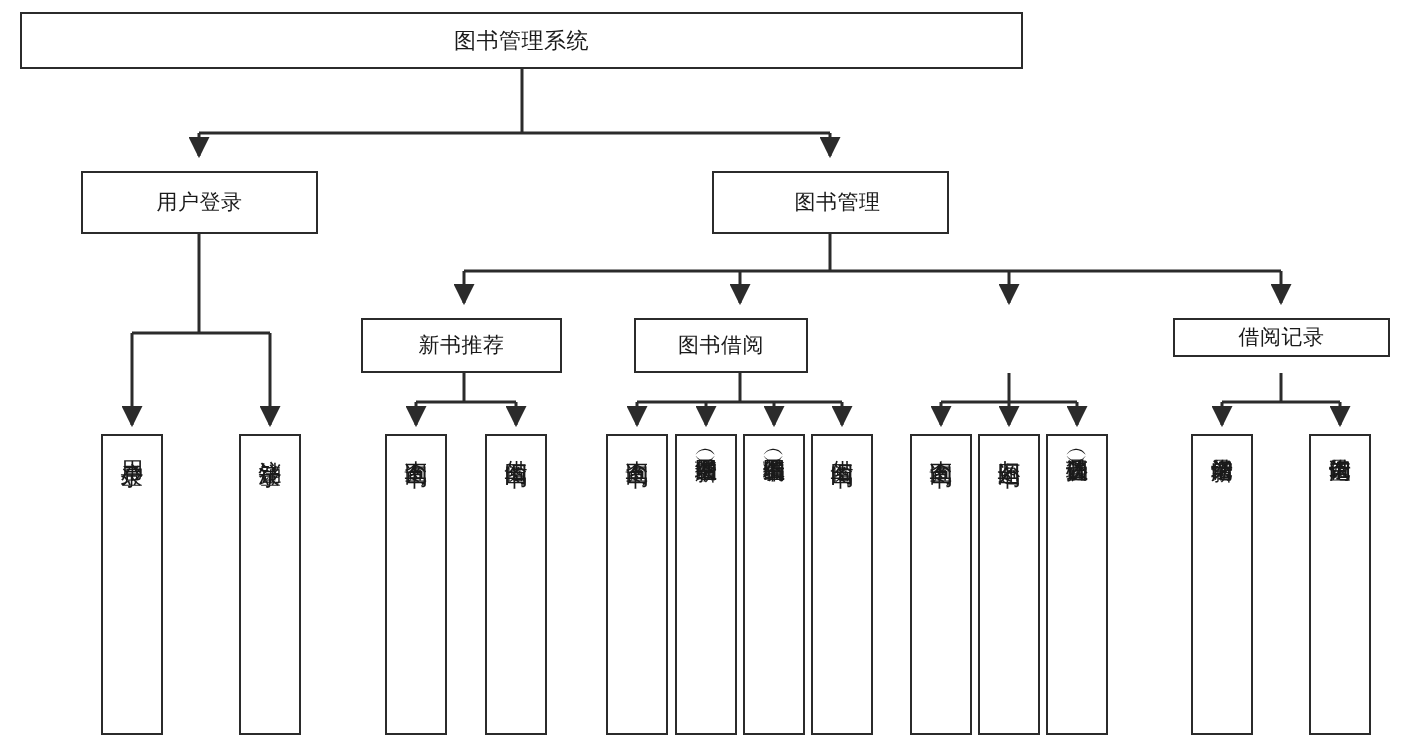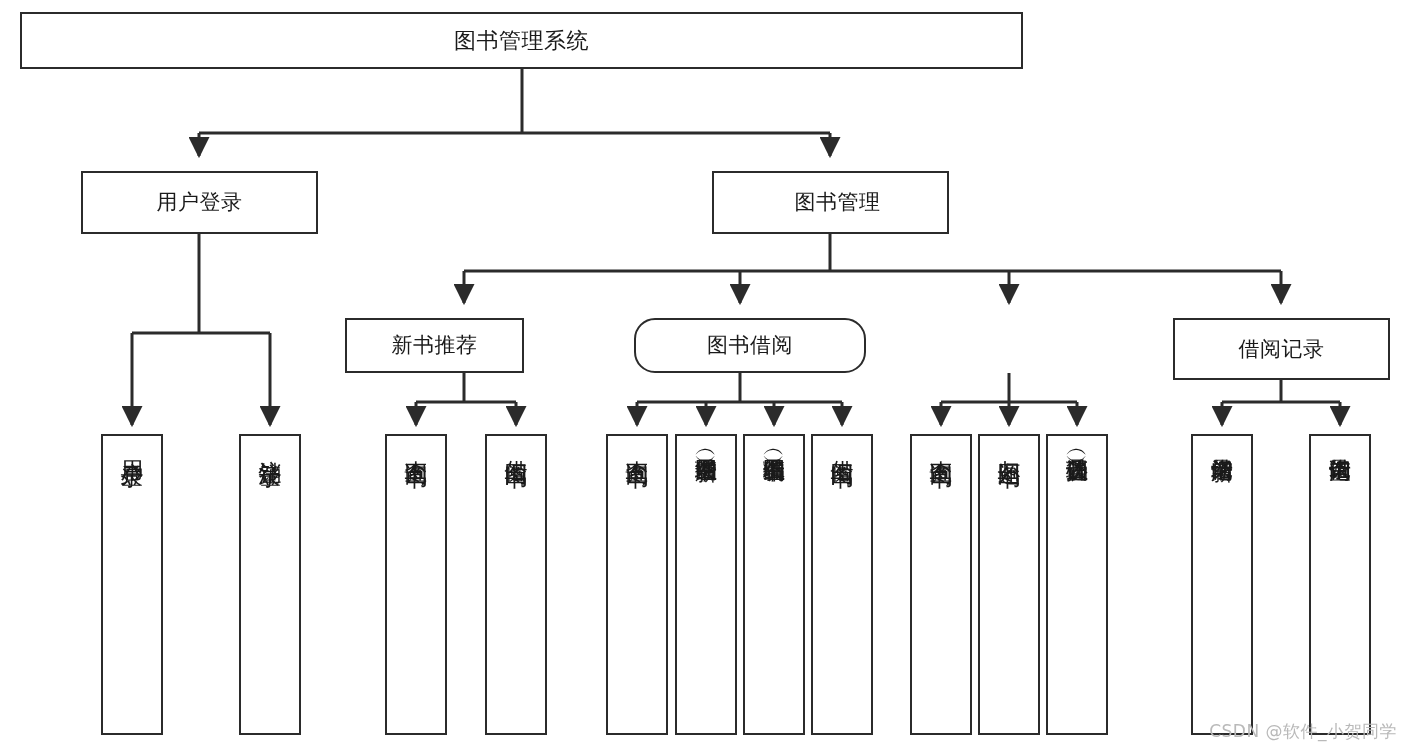--- a/index.html
+++ b/index.html
@@ -135,30 +135,30 @@
   </div>
 
   <div class="node horizontal" style="left:81px; top:171px; width:237px; height:63px;">
     <span class="label">用户登录</span>
   </div>
 
   <div class="node horizontal" style="left:712px; top:171px; width:237px; height:63px;padding-left:14px;">
     <span class="label">图书管理</span>
   </div>
 
-  <div class="node horizontal" style="left:345px; top:318px; width:179px; height:55px;">
+  <div class="node horizontal" style="left:361px; top:318px; width:201px; height:55px;">
     <span class="label">新书推荐</span>
   </div>
 
-  <div class="node horizontal" style="left:634px; top:318px; width:232px; height:55px;border-radius:21px;">
+  <div class="node horizontal" style="left:634px; top:318px; width:174px; height:55px;">
     <span class="label">图书借阅</span>
   </div>
 
 
-  <div class="node horizontal" style="left:1173px; top:318px; width:217px; height:62px;">
+  <div class="node horizontal" style="left:1173px; top:318px; width:217px; height:39px;">
     <span class="label">借阅记录</span>
   </div>
 
   <div class="node vertical" style="left:101px; top:434px; width:62px; height:301px;">
     <span class="label">用户登录</span>
   </div>
 
   <div class="node vertical" style="left:239px; top:434px; width:62px; height:301px;">
     <span class="label">注销登录</span>
   </div>
@@ -200,15 +200,14 @@
   </div>
 
   <div class="node vertical tight" style="left:1191px; top:434px; width:62px; height:301px;">
     <span class="label">新增借阅记录</span>
   </div>
 
   <div class="node vertical tight" style="left:1309px; top:434px; width:62px; height:301px;">
     <span class="label">查询借阅记录</span>
   </div>
 
-  <div id="watermark">CSDN @软件_小贺同学</div>
 
 </div>
 
 </body></html>

